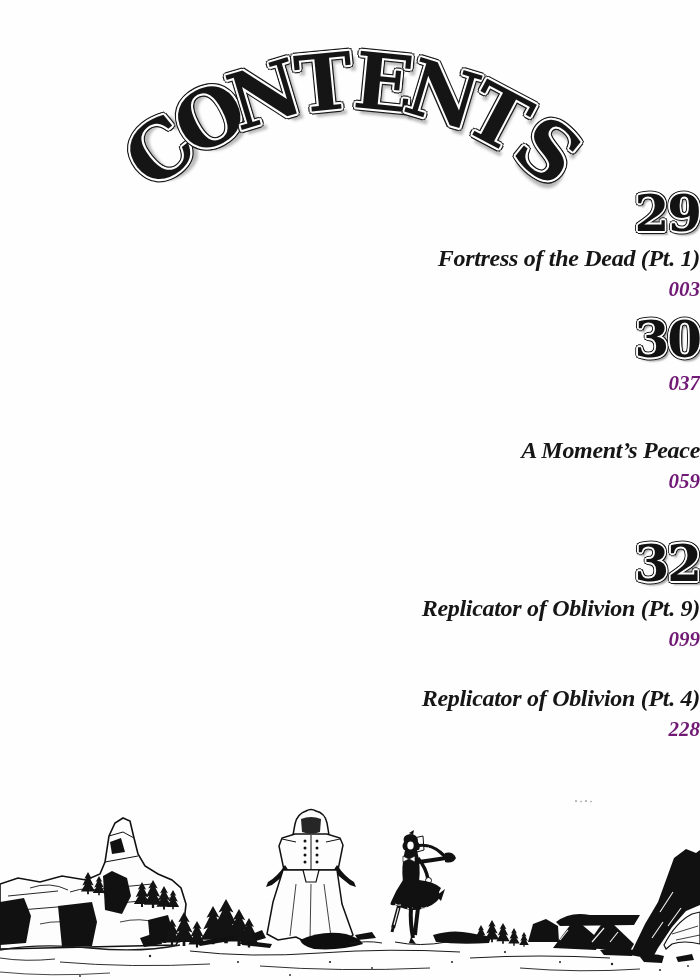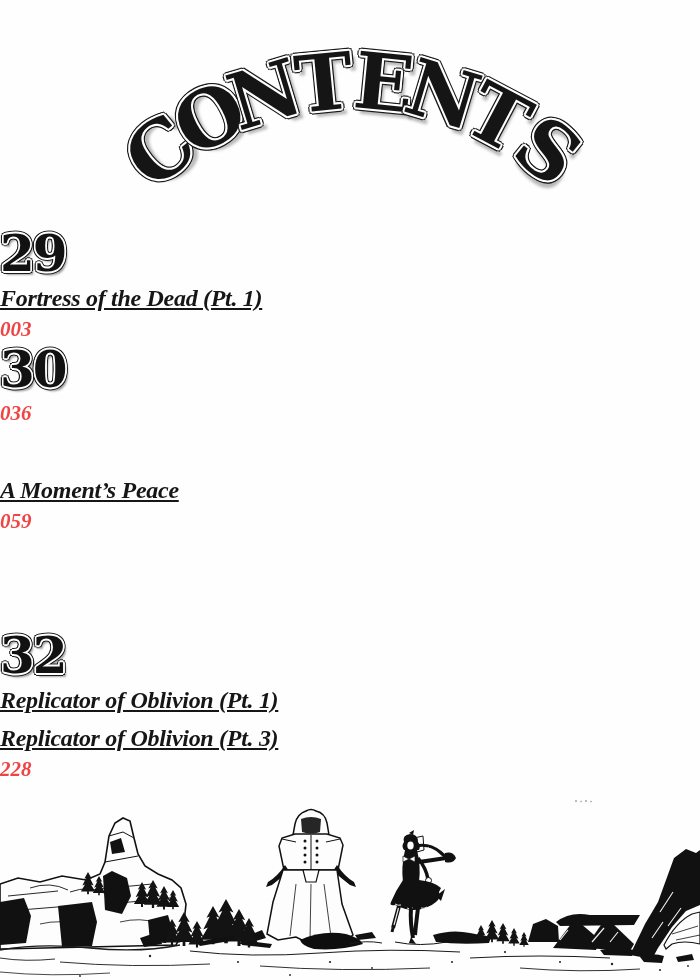--- a/index.html
+++ b/index.html
@@ -9,34 +9,34 @@
   .arc-title{position:absolute;inset:0;}
   .arc-letter{position:absolute;font-family:"DejaVu Serif",serif;font-weight:bold;
       font-size:78px;line-height:1;color:#151515;white-space:pre;
       text-shadow:
         2px 0 0 #fff,-2px 0 0 #fff,0 2px 0 #fff,0 -2px 0 #fff,
         1.5px 1.5px 0 #fff,-1.5px 1.5px 0 #fff,1.5px -1.5px 0 #fff,-1.5px -1.5px 0 #fff,
         3.3px 0 0 #1b1b1b,-3.3px 0 0 #1b1b1b,0 3.3px 0 #1b1b1b,0 -3.3px 0 #1b1b1b,
         2.4px 2.4px 0 #1b1b1b,-2.4px 2.4px 0 #1b1b1b,2.4px -2.4px 0 #1b1b1b,-2.4px -2.4px 0 #1b1b1b,
         5px 6px 3px rgba(0,0,0,0.28);}
   
-  .entry{position:absolute;left:0;width:700px;text-align:left;margin-top:40px;}
-  .e0{top:186px}.e1{top:302px}.e2{top:434px}.e3{top:588px}.e4{top:682px}
+  .entry{position:absolute;left:0;width:700px;text-align:right;}
+  .e0{top:186px}.e1{top:312px}.e2{top:434px}.e3{top:536px}.e4{top:682px}
   .ch-num{font-family:"DejaVu Serif",serif;font-weight:bold;font-size:50px;line-height:56px;
       letter-spacing:-2px;color:#121212;
       text-shadow:
         1.6px 0 0 #fff,-1.6px 0 0 #fff,0 1.6px 0 #fff,0 -1.6px 0 #fff,
         1.2px 1.2px 0 #fff,-1.2px 1.2px 0 #fff,1.2px -1.2px 0 #fff,-1.2px -1.2px 0 #fff,
         2.7px 0 0 #1b1b1b,-2.7px 0 0 #1b1b1b,0 2.7px 0 #1b1b1b,0 -2.7px 0 #1b1b1b,
         2px 2px 0 #1b1b1b,-2px 2px 0 #1b1b1b,2px -2px 0 #1b1b1b,-2px -2px 0 #1b1b1b,
         3px 3.5px 2px rgba(0,0,0,0.35);}
   .ch-title{font-family:"Liberation Serif",serif;font-weight:bold;font-style:italic;
-      font-size:24px;line-height:32px;letter-spacing:-0.3px;color:#161616;margin-top:0;text-decoration:underline;}
+      font-size:24px;line-height:32px;letter-spacing:-0.3px;color:#161616;margin-top:0;}
   .ch-page{font-family:"Liberation Serif",serif;font-weight:bold;font-style:italic;
-      font-size:21px;line-height:30px;color:#ef4444;}
+      font-size:21px;line-height:30px;color:#701a75;}
   
   .illustration{position:absolute;left:0;top:792px;width:700px;height:188px;}
   svg{display:block}
 </style>
 </head>
 <body>
 
 <div class="page">
 
   <div class="arc-title">
@@ -50,32 +50,33 @@
       <span class="arc-letter" style="left: 547.831px; top: 150.639px; transform: translate(-50%, -50%) rotate(39deg);">S</span>
     </div>
 
   <div class="entry e0">
     <div class="ch-num">29</div>
     <div class="ch-title">Fortress of the Dead (Pt. 1)</div>
     <div class="ch-page">003</div>
   </div>
   <div class="entry e1">
     <div class="ch-num">30</div>
-    <div class="ch-page">036</div>
+    <div class="ch-page">037</div>
   </div>
   <div class="entry e2">
     <div class="ch-title">A Moment’s Peace</div>
     <div class="ch-page">059</div>
   </div>
   <div class="entry e3">
     <div class="ch-num">32</div>
-    <div class="ch-title">Replicator of Oblivion (Pt. 1)</div>
+    <div class="ch-title">Replicator of Oblivion (Pt. 9)</div>
+    <div class="ch-page">099</div>
   </div>
   <div class="entry e4">
-    <div class="ch-title">Replicator of Oblivion (Pt. 3)</div>
+    <div class="ch-title">Replicator of Oblivion (Pt. 4)</div>
     <div class="ch-page">228</div>
   </div>
 
   <div class="illustration">
   <svg width="700" height="188" viewBox="0 0 700 188">
     <defs>
       <g id="pine">
         <path d="M0,0 L5,9 L2.5,8 L7.5,18 L4,16.5 L9.5,26 L1.2,26 L1.2,29.5 L-1.2,29.5 L-1.2,26 L-9.5,26 L-4,16.5 L-7.5,18 L-2.5,8 L-5,9 Z" fill="#131313"></path>
       </g>
     </defs>

